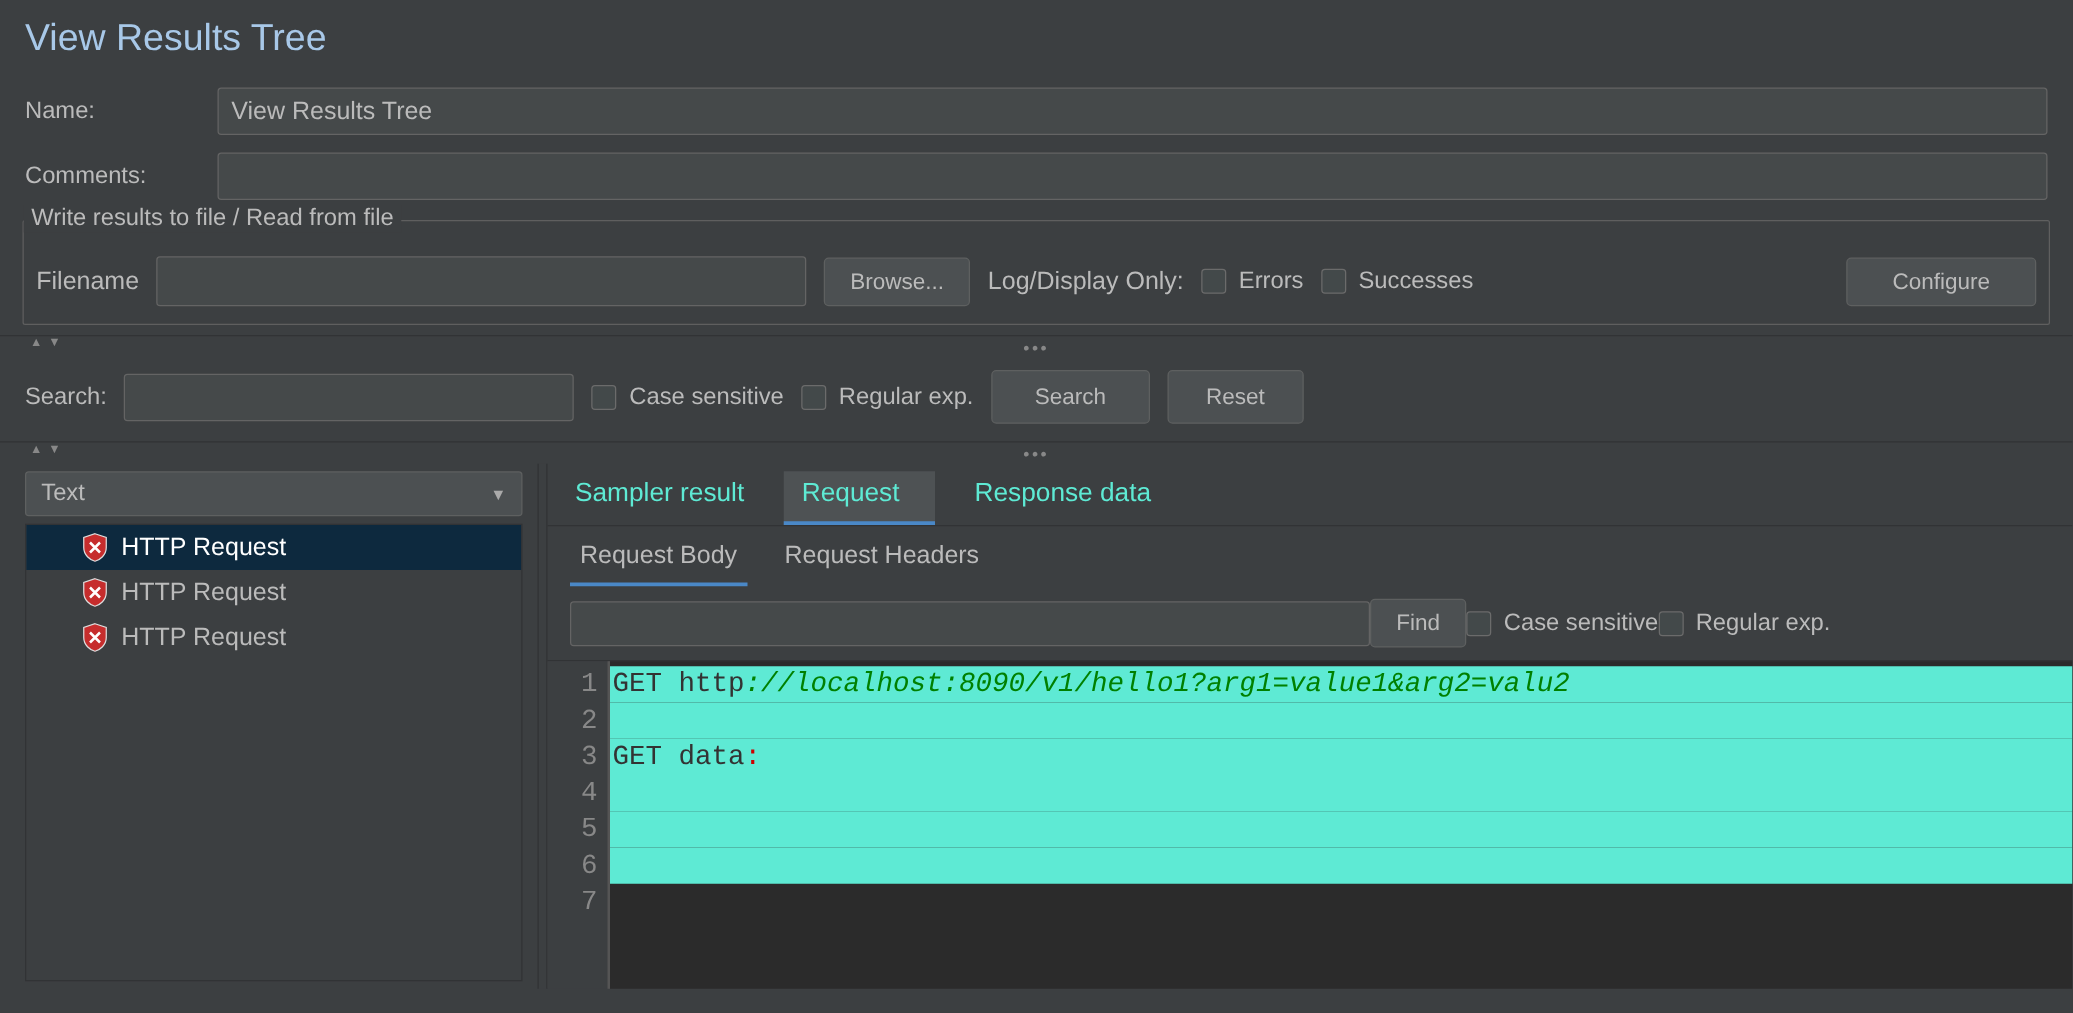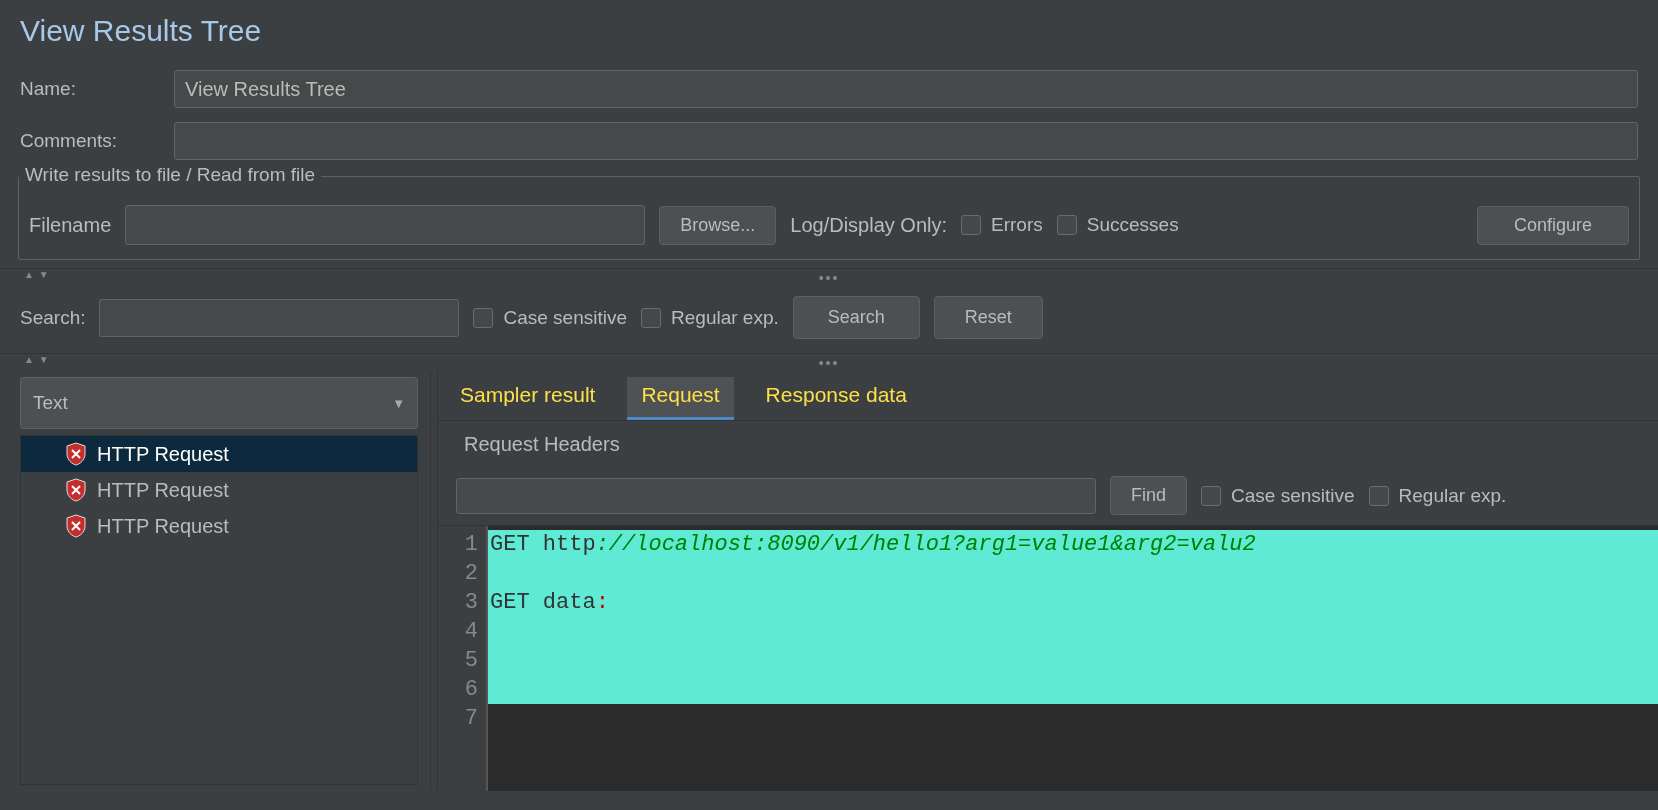--- a/index.html
+++ b/index.html
@@ -134,21 +134,21 @@
 }
 .left-panel {
   width: 430px;
   display: flex;
   flex-direction: column;
   padding: 6px 12px 6px 20px;
 }
 .dropdown {
   background: #4c5052;
   border: 1px solid #5e6060;
-  height: 52px;
+  height: 36px;
   border-radius: 3px;
   display: flex;
   align-items: center;
   justify-content: space-between;
   padding: 0 12px;
   color: #bbbbbb;
   font-size: 19px;
   cursor: pointer;
   margin-bottom: 6px;
 }
@@ -190,48 +190,47 @@
   flex-direction: column;
 }
 .tabs {
   display: flex;
   gap: 28px;
   padding: 6px 18px 0;
   border-bottom: 1px solid #313335;
 }
 .tab {
   font-size: 21px;
-  color: #fde047;
+  color: #5eead4;
   padding: 6px 4px 10px;
   cursor: pointer;
 }
 .tab.active {
   background: #4e5254;
   border-bottom: 3px solid #4a88c7;
   padding-left: 14px;
-  padding-right: 14px;
+  padding-right: 28px;
 }
 .subtabs {
   display: flex;
   gap: 22px;
   padding: 6px 18px 0;
 }
 .subtab {
   font-size: 20px;
   color: #bbbbbb;
   padding: 6px 8px 10px;
   cursor: pointer;
 }
 .subtab.active {
   border-bottom: 3px solid #4a88c7;
 }
 .find-bar {
   display: flex;
   align-items: center;
-  gap: 14px;
   padding: 10px 0px 10px 18px;
 }
 .find-input {
   width: 640px;
   background: #45494a;
   border: 1px solid #646464;
   height: 36px;
   border-radius: 3px;
 }
 .editor {
@@ -368,20 +367,21 @@
 
   <div class="vbar"></div>
 
   <div class="right-panel">
     <div class="tabs">
       <div class="tab">Sampler result</div>
       <div class="tab active">Request</div>
       <div class="tab">Response data</div>
     </div>
     <div class="subtabs">
+      <div class="subtab active">Request Body</div>
       <div class="subtab">Request Headers</div>
     </div>
     <div class="find-bar">
       <input class="find-input" style="">
       <button class="btn">Find</button>
       <label class="chk">
         <span class="chkbox"></span>
         <span>Case sensitive</span>
       </label>
       <label class="chk">

